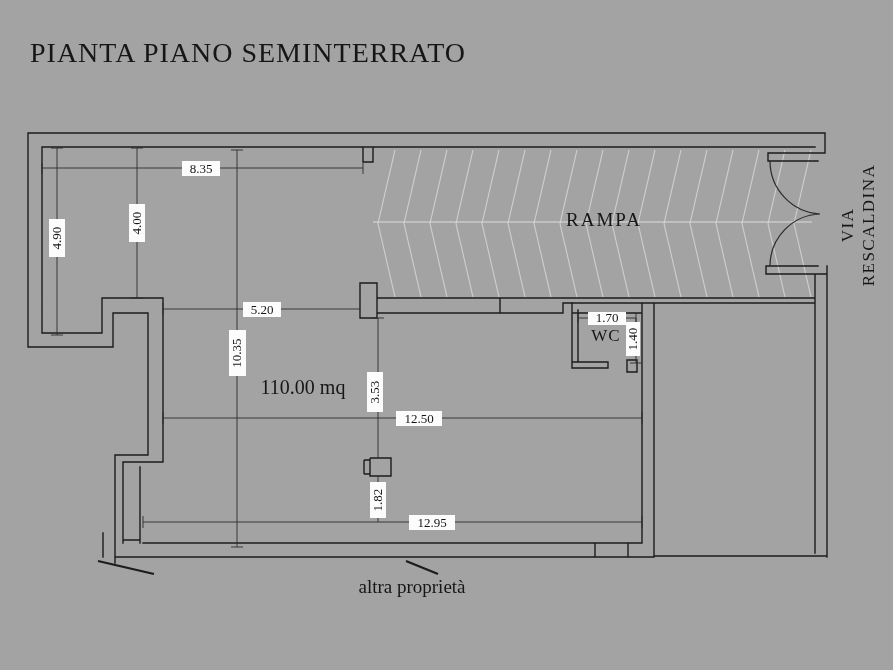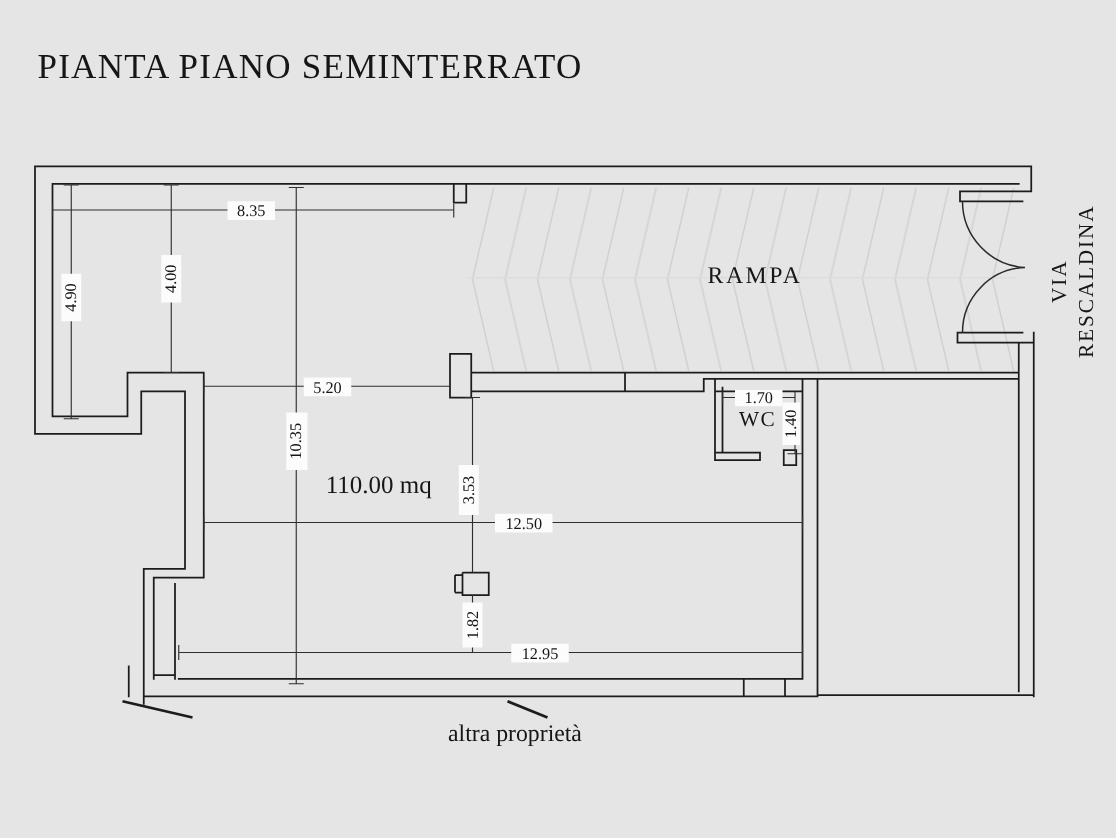--- a/index.html
+++ b/index.html
@@ -4,21 +4,21 @@
 <style>
   html, body {
     margin: 0;
     padding: 0;
     background: #ffffff;
   }
   .canvas {
     position: relative;
     width: 893px;
     height: 670px;
-    background: #e5e5e5;
+    background: #a3a3a3;
     overflow: hidden;
     font-family: "Liberation Serif", serif;
   }
   svg { display: block; }
   text {
     font-family: "Liberation Serif", serif;
     fill: #161616;
   }
   .title-text   { font-size: 28px; letter-spacing: 1px; }
   .big-label    { font-size: 20px; }

